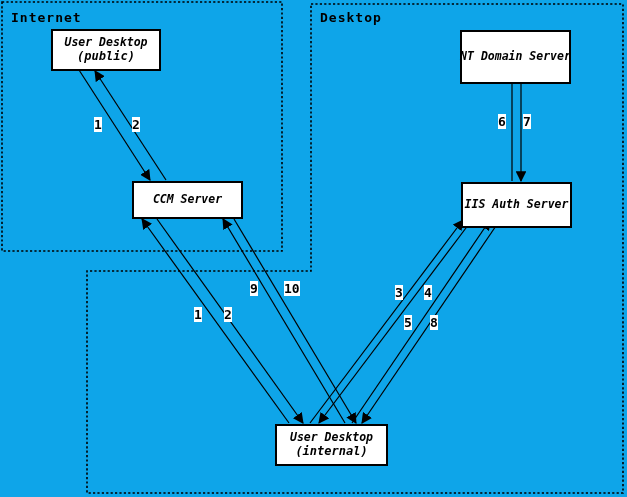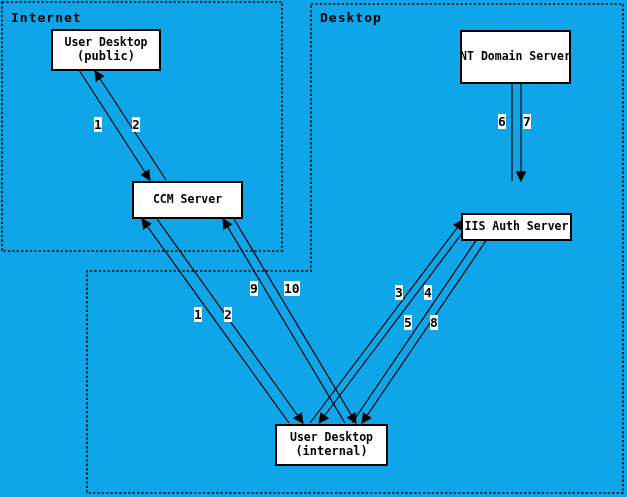--- a/index.html
+++ b/index.html
@@ -32,20 +32,21 @@
     position: absolute;
     background: #ffffff;
     border: 2px solid #000000;
     box-sizing: border-box;
     display: flex;
     flex-direction: column;
     align-items: center;
     justify-content: center;
     line-height: 1.15;
     text-align: center;
+    font-style: italic;
   }
   .node .title {
     font-size: 11.5px;
     font-weight: bold;
     white-space: nowrap;
   }
   .node .subtitle {
     font-size: 12px;
     font-weight: bold;
     white-space: nowrap;
@@ -101,21 +102,21 @@
   </div>
 
   <div class="node" style="left:132px; top:181px; width:111px; height:38px;">
     <span class="title">CCM Server</span>
   </div>
 
   <div class="node" style="left:460px; top:30px; width:111px; height:54px;">
     <span class="title">NT Domain Server</span>
   </div>
 
-  <div class="node" style="left:461px; top:182px; width:111px; height:28px;margin-top:31px;">
+  <div class="node" style="left:461px; top:182px; width:111px; height:46px;">
     <span class="title">IIS Auth Server</span>
   </div>
 
   <div class="node" style="left:275px; top:424px; width:113px; height:42px;">
     <span class="title">User Desktop</span>
     <span class="subtitle">(internal)</span>
   </div>
 
   <div class="flow-label" style="left:94px;  top:117px;">1</div>
   <div class="flow-label" style="left:132px; top:117px;">2</div>

